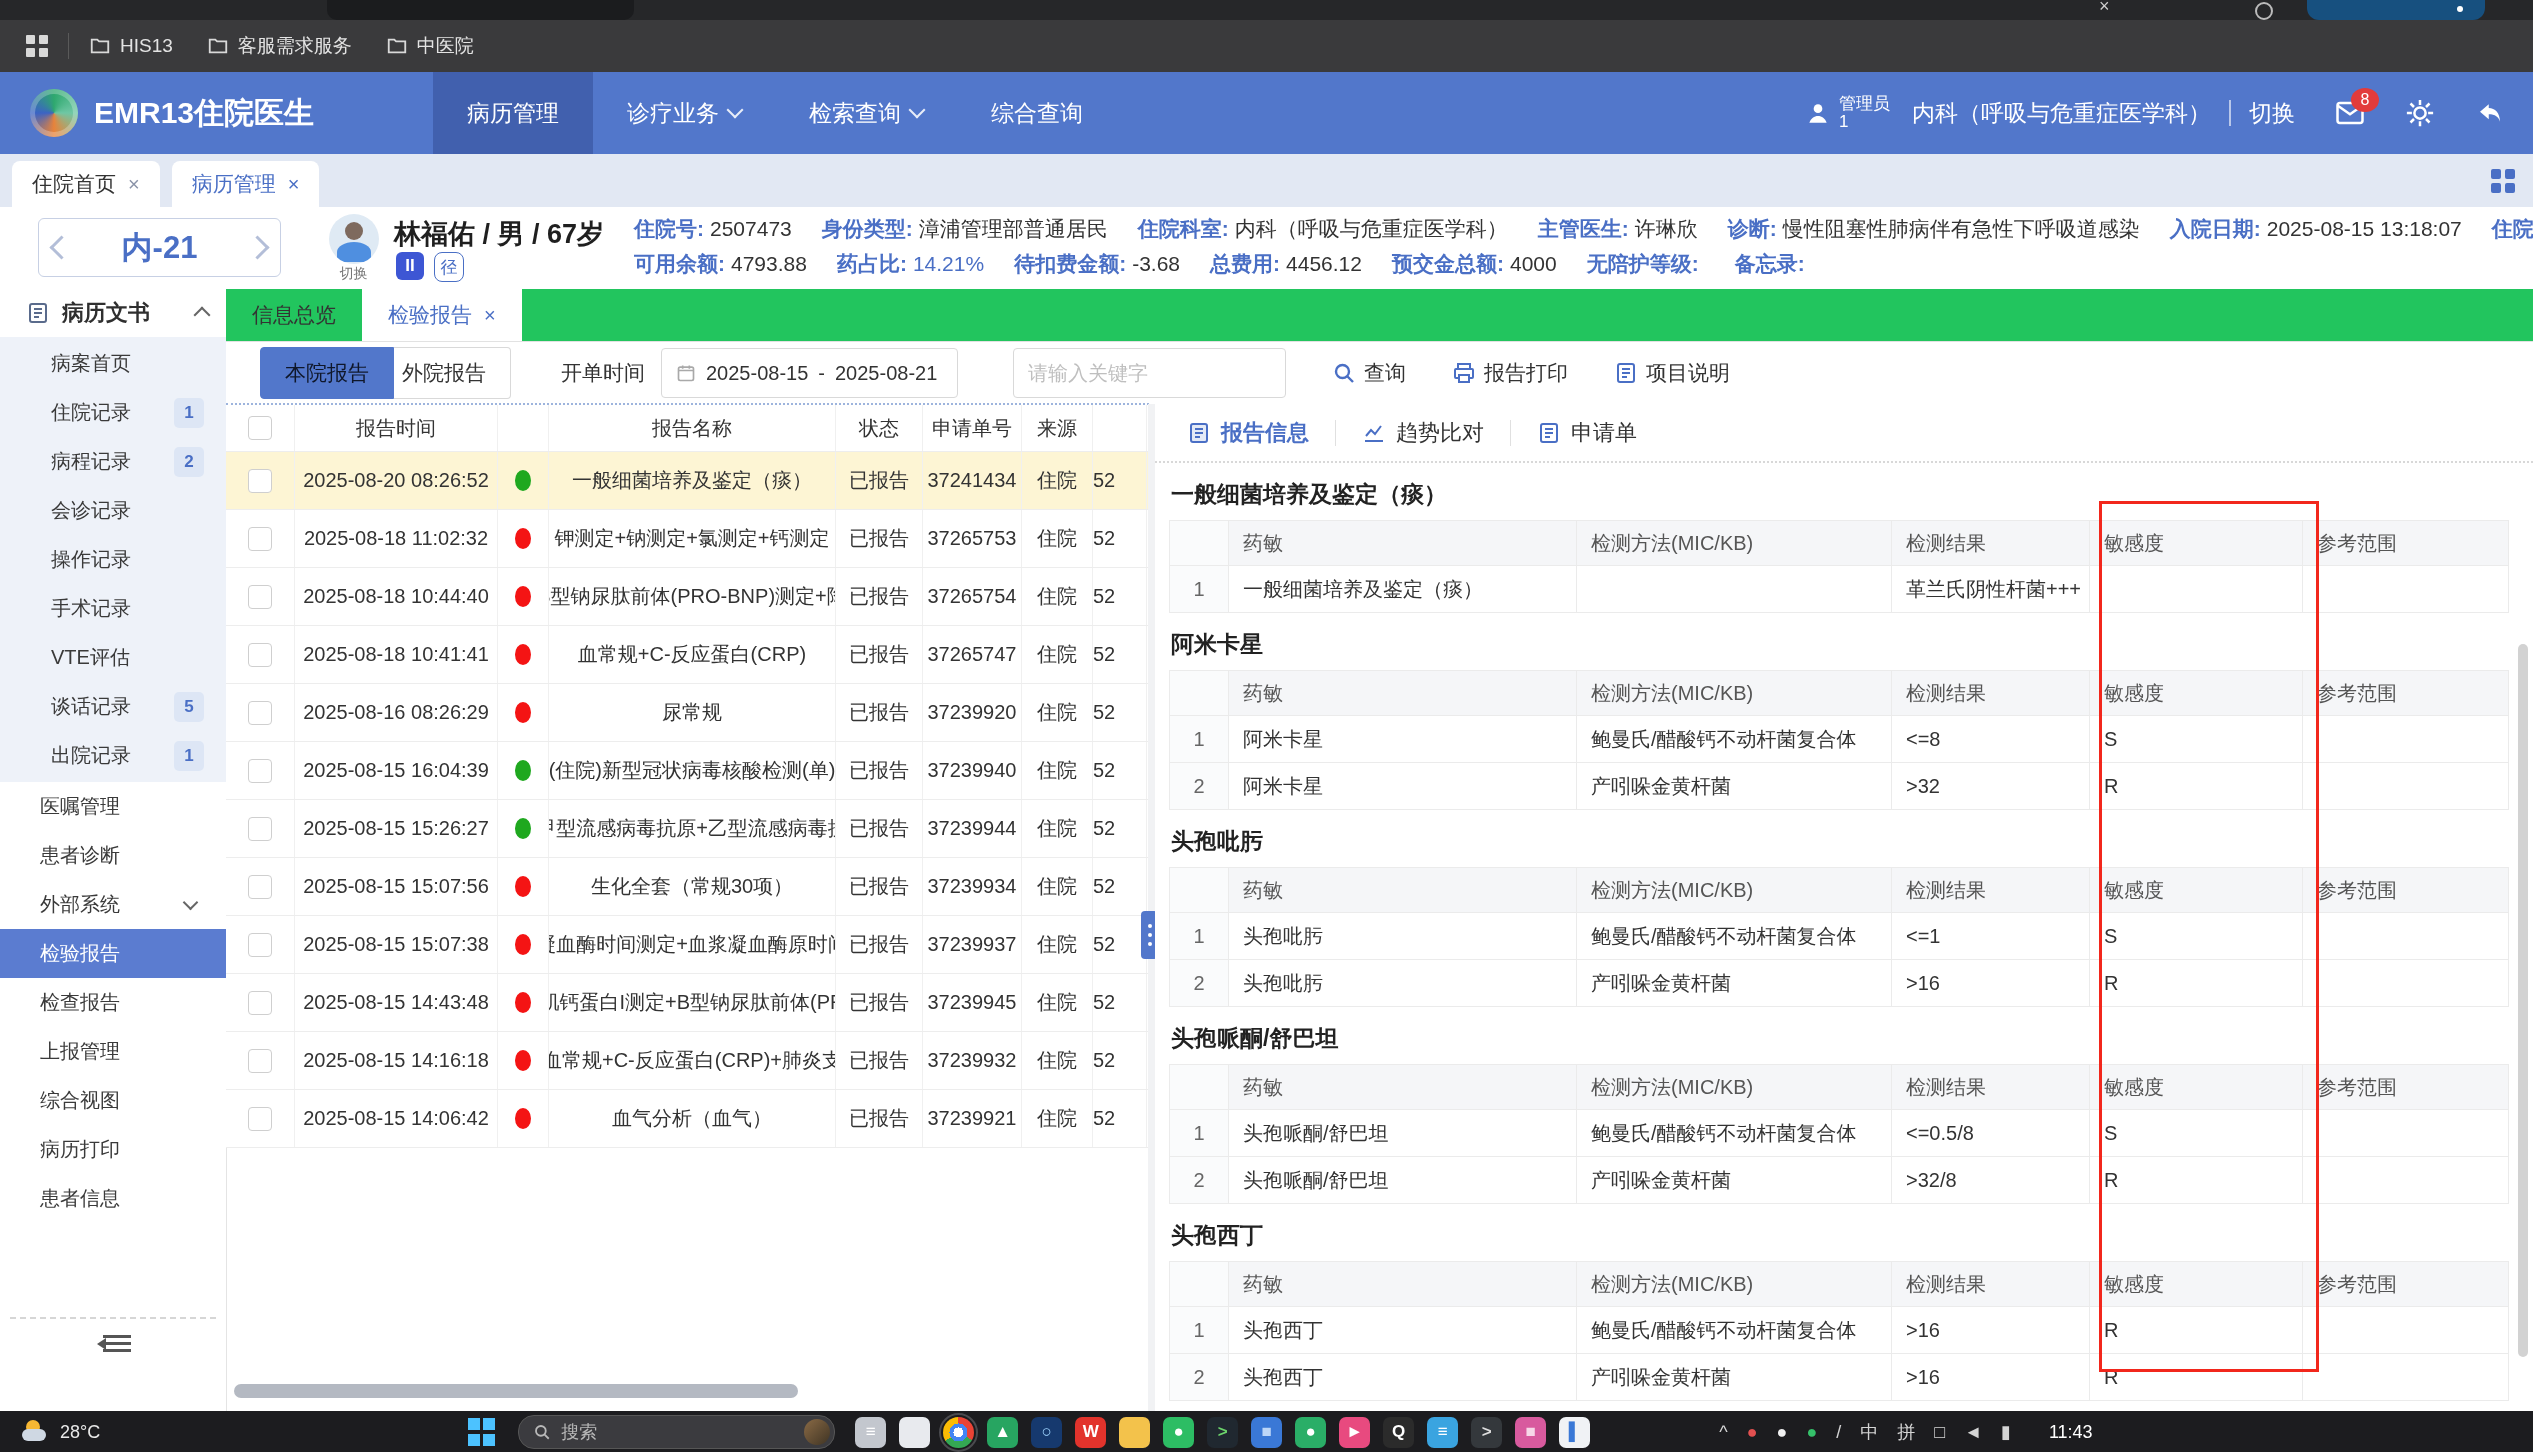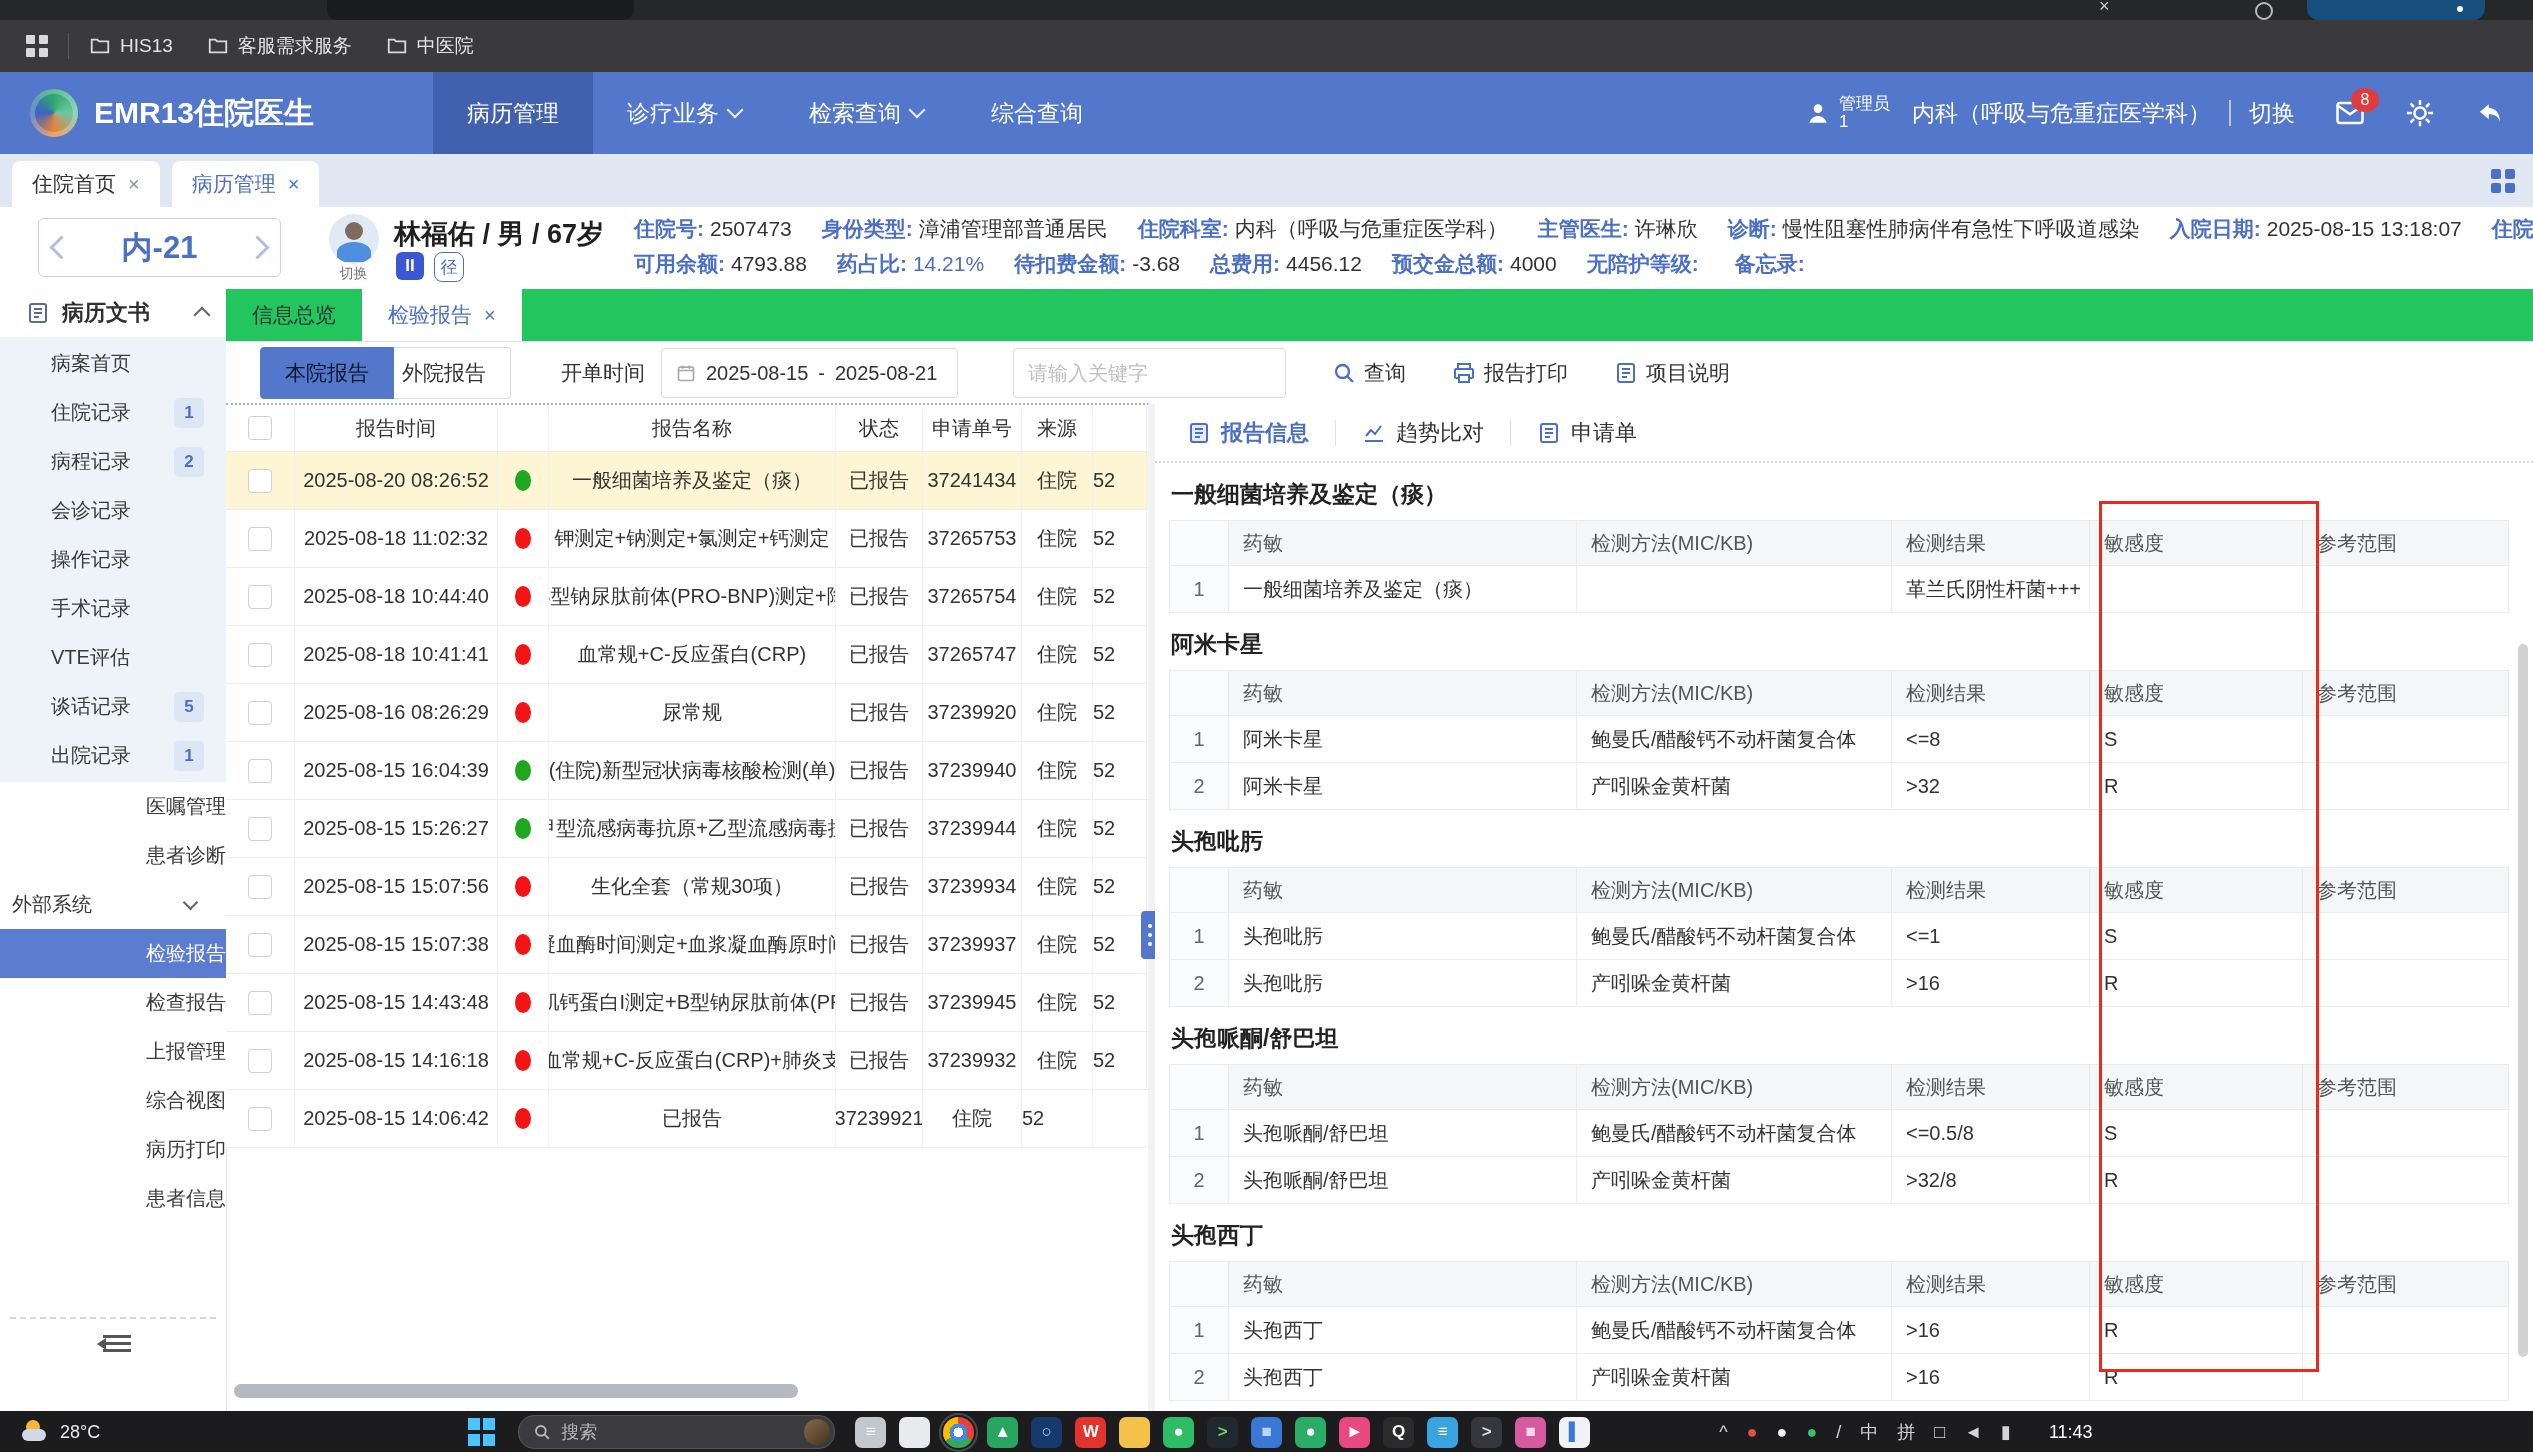--- a/index.html
+++ b/index.html
@@ -79,21 +79,21 @@
 
   
   .sidebar{left:0;top:289px;width:226px;height:1122px;background:#fff;border-right:1px solid #e4e4e4;}
   .sb-head{height:48px;display:flex;align-items:center;gap:12px;padding-left:26px;font-size:22px;font-weight:bold;color:#2f2f2f;}
   .sb-head svg{width:24px;height:24px;color:#5a6b8c;}
   .chev-up{width:10px;height:10px;border-left:2px solid #666;border-top:2px solid #666;transform:rotate(45deg);margin-left:34px;margin-top:4px;cursor:pointer;}
   .sb-group{background:#eef2f9;padding:2px 0;}
   .sb-gitem{height:49px;display:flex;align-items:center;padding-left:51px;font-size:20px;color:#3a3a3a;cursor:pointer;}
   .sb-badge{margin-left:auto;margin-right:22px;min-width:30px;height:30px;background:#dde6f5;color:var(--link,#4a6fc5);
     border-radius:5px;font-size:17px;font-weight:bold;display:flex;align-items:center;justify-content:center;}
-  .sb-item{height:49px;display:flex;align-items:center;padding-left:12px;font-size:20px;color:#3a3a3a;cursor:pointer;justify-content:flex-end;}
+  .sb-item{height:49px;display:flex;align-items:center;padding-left:40px;font-size:20px;color:#3a3a3a;cursor:pointer;}
   .sb-item.active{background:var(--sidebar-selected,#5b7cd0);color:#fff;}
   .sb-item .chev-dn2{width:9px;height:9px;border-right:2px solid #666;border-bottom:2px solid #666;transform:rotate(45deg);margin-left:auto;margin-right:30px;margin-top:-4px;}
   .sb-foot-line{left:10px;top:1028px;width:206px;border-top:2px dashed #d6d6d6;}
   .collapse-ic{left:91px;top:1042px;width:40px;height:26px;cursor:pointer;}
   .collapse-ic .bar{height:3px;background:#555;margin:4px 0 4px 12px;}
   .collapse-ic .tri{position:absolute;left:0;top:7px;width:0;height:0;border:6px solid transparent;border-right:9px solid #555;}
 
   
   .main-tabs{left:226px;top:289px;width:2308px;height:52px;background:#22c55e;border-bottom:1px solid #e2e2e2;display:flex;}
   .mtab{display:flex;align-items:center;gap:12px;padding:0 26px;font-size:21px;color:#333;cursor:pointer;}
@@ -621,20 +621,21 @@
           <div class="rt-cell" style="justify-content: flex-start;">52</div>
         </div>
         <div class="rt-row">
           <div class="rt-cell">
             <span class="cbx"></span>
           </div>
           <div class="rt-cell">2025-08-15 14:06:42</div>
           <div class="rt-cell">
             <span class="dot red"></span>
           </div>
+          <div class="rt-cell">血气分析（血气）</div>
           <div class="rt-cell">已报告</div>
           <div class="rt-cell">37239921</div>
           <div class="rt-cell">住院</div>
           <div class="rt-cell" style="justify-content: flex-start;">52</div>
         </div>
       </div>
   </div>
   <div class="abs hscroll"></div>
 
   <div class="abs vdiv"></div>

